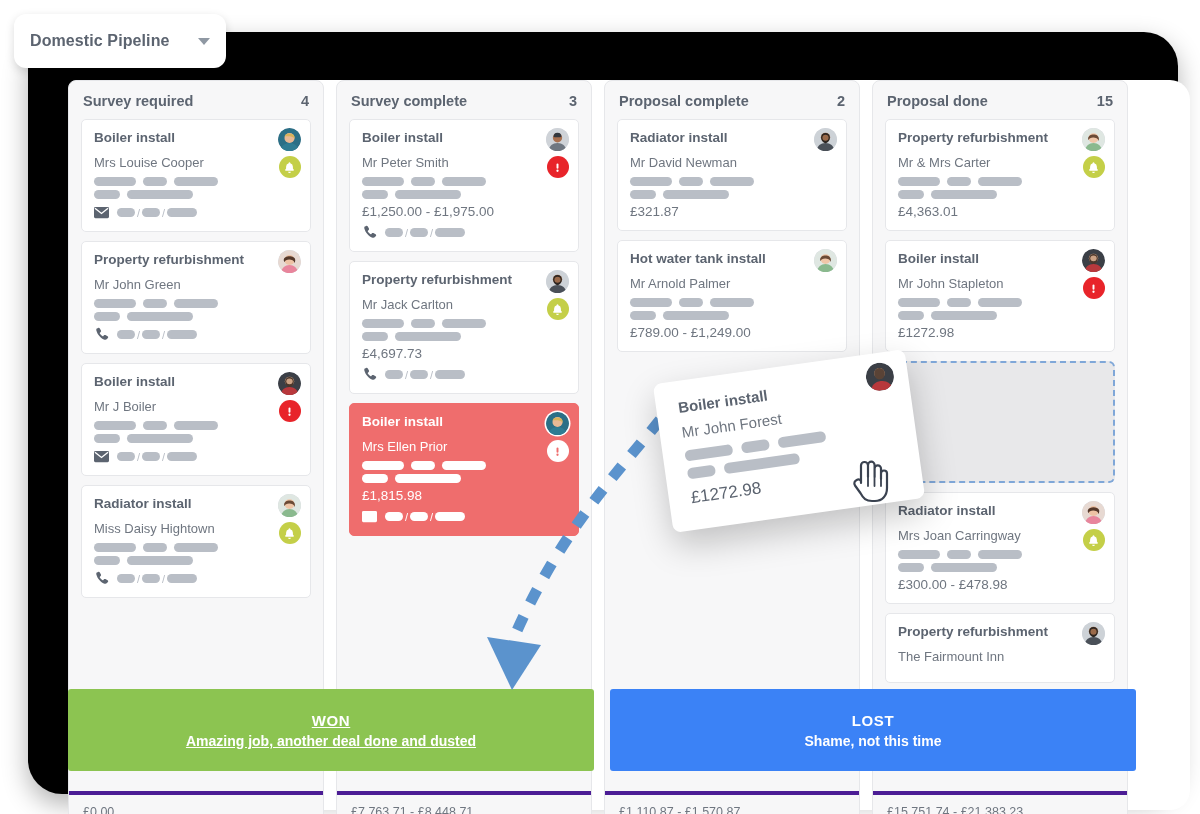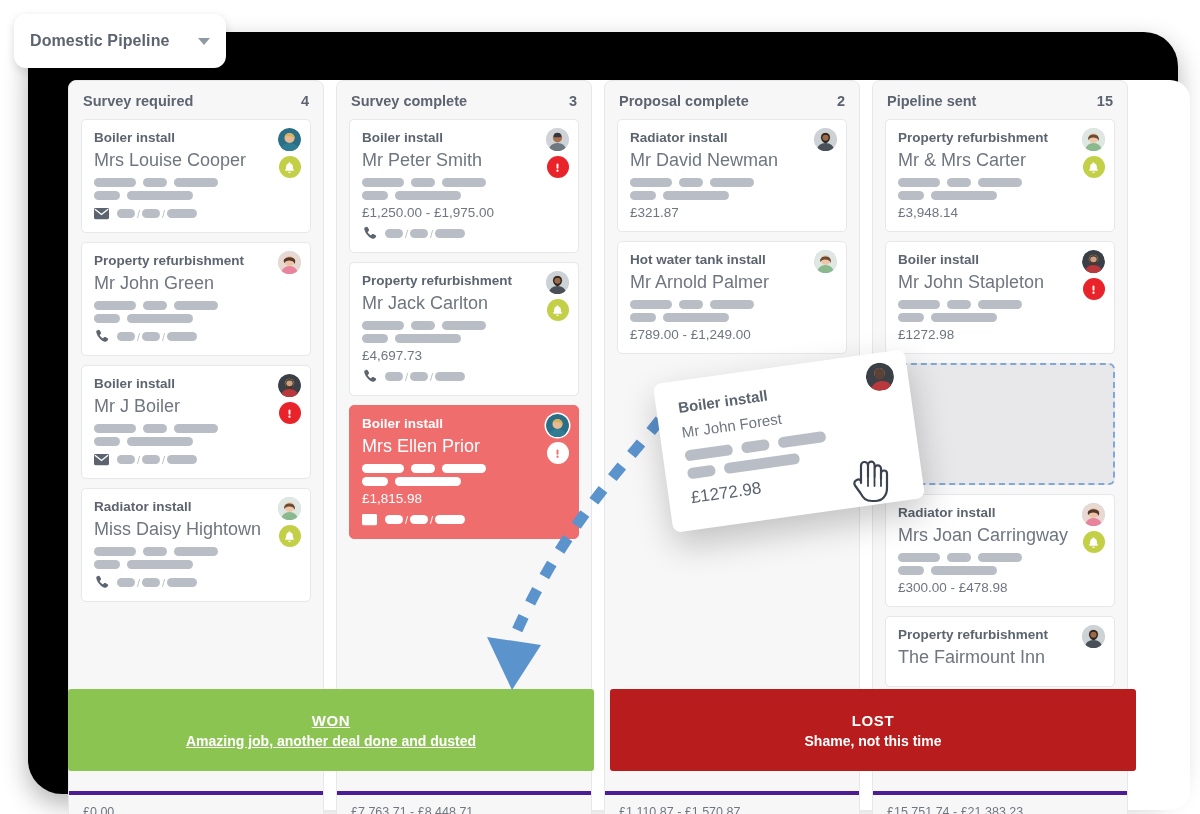--- a/index.html
+++ b/index.html
@@ -111,24 +111,24 @@
     border-color: #ef6d6d;
   }
   .card-title {
     font-size: 13.5px; font-weight: bold; color: #5c6470;
     margin-bottom: 5px;
     padding-right: 34px;
     white-space: nowrap; overflow: hidden;
   }
   .card.hot .card-title { color: #fff; }
   .card-name {
-    font-size: 18px; color: #6f7680;
+    font-size: 13px; color: #6f7680;
     margin-bottom: 7px;
     padding-right: 34px;
-    white-space: nowrap; overflow: hidden;
+    white-space: nowrap; overflow: hidden; margin-top: 10px;
   }
   .card.hot .card-name { color: #fff; }
   .bars { margin-bottom: 4px; display: flex; gap: 7px; align-items: center; }
   .bar { height: 9px; border-radius: 5px; background: #b9bec6; display: block; }
   .card.hot .bar { background: #fff; }
   .bar.w1 { width: 42px; }
   .bar.w2 { width: 24px; }
   .bar.w3 { width: 44px; }
   .bar.w4 { width: 26px; }
   .bar.w5 { width: 66px; }
@@ -617,21 +617,21 @@
               <span class="bar w4"></span>
               <span class="bar w5"></span>
             </div>
             <div class="card-amount">£789.00 - £1,249.00</div>
           </div>
         </div>
         <div class="col-foot">£1,110.87 - £1,570.87</div>
       </div>
       <div class="column">
         <div class="col-head">
-          <span class="col-title">Pipeline sent</span>
+          <span class="col-title">Proposal done</span>
           <span class="col-count">15</span>
         </div>
         <div class="col-body">
           <div class="card">
             <div class="card-right">
               <span class="avatar">
                 <svg viewBox="0 0 32 32">
                   <circle cx="16" cy="16" r="16" fill="#dfe7e2"></circle>
                   <circle cx="16" cy="14" r="6.8" fill="#f0c6a8"></circle>
                   <path d="M4 32c1-7 6-11 12-11s11 4 12 11z" fill="#8ab98e"></path>
@@ -649,21 +649,21 @@
             <div class="card-name">Mr &amp; Mrs Carter</div>
             <div class="bars">
               <span class="bar w1"></span>
               <span class="bar w2"></span>
               <span class="bar w3"></span>
             </div>
             <div class="bars">
               <span class="bar w4"></span>
               <span class="bar w5"></span>
             </div>
-            <div class="card-amount">£3,948.14</div>
+            <div class="card-amount">£4,363.01</div>
           </div>
           <div class="card">
             <div class="card-right">
               <span class="avatar">
                 <svg viewBox="0 0 32 32">
                   <circle cx="16" cy="16" r="16" fill="#3b3f46"></circle>
                   <circle cx="16" cy="13" r="6.5" fill="#caa184"></circle>
                   <path d="M4 32c0-7 5.4-11 12-11s12 4 12 11z" fill="#b8383c"></path>
                   <path d="M10 13a6 6 0 0 1 12 0c0 5-2.6 8-6 8s-6-3-6-8z" fill="#4b372c"></path>
                   <ellipse cx="16" cy="13" rx="4.4" ry="4" fill="#caa184"></ellipse>
@@ -773,19 +773,19 @@
   <svg class="arrow-svg" viewBox="0 0 1200 814">
     <path d="M660 420 C 620 470, 560 530, 512 642" stroke="#5b93cd" stroke-width="11" fill="none" stroke-dasharray="15 15" stroke-linecap="butt"></path>
     <path d="M487 637 L 541 645 L 512 690 Z" fill="#5b93cd"></path>
   </svg>
 
   <div class="outcomes" id="outcomes">
       <div class="outcome won" style="background: rgb(140, 196, 81);">
         <div class="outcome-title">WON</div>
         <div class="outcome-sub">Amazing job, another deal done and dusted</div>
       </div>
-      <div class="outcome lost" style="background: #b91c1c;">
+      <div class="outcome lost" style="background: #3b82f6;">
         <div class="outcome-title">LOST</div>
         <div class="outcome-sub">Shame, not this time</div>
       </div>
     </div>
 
 </div>
 
 </body></html>

